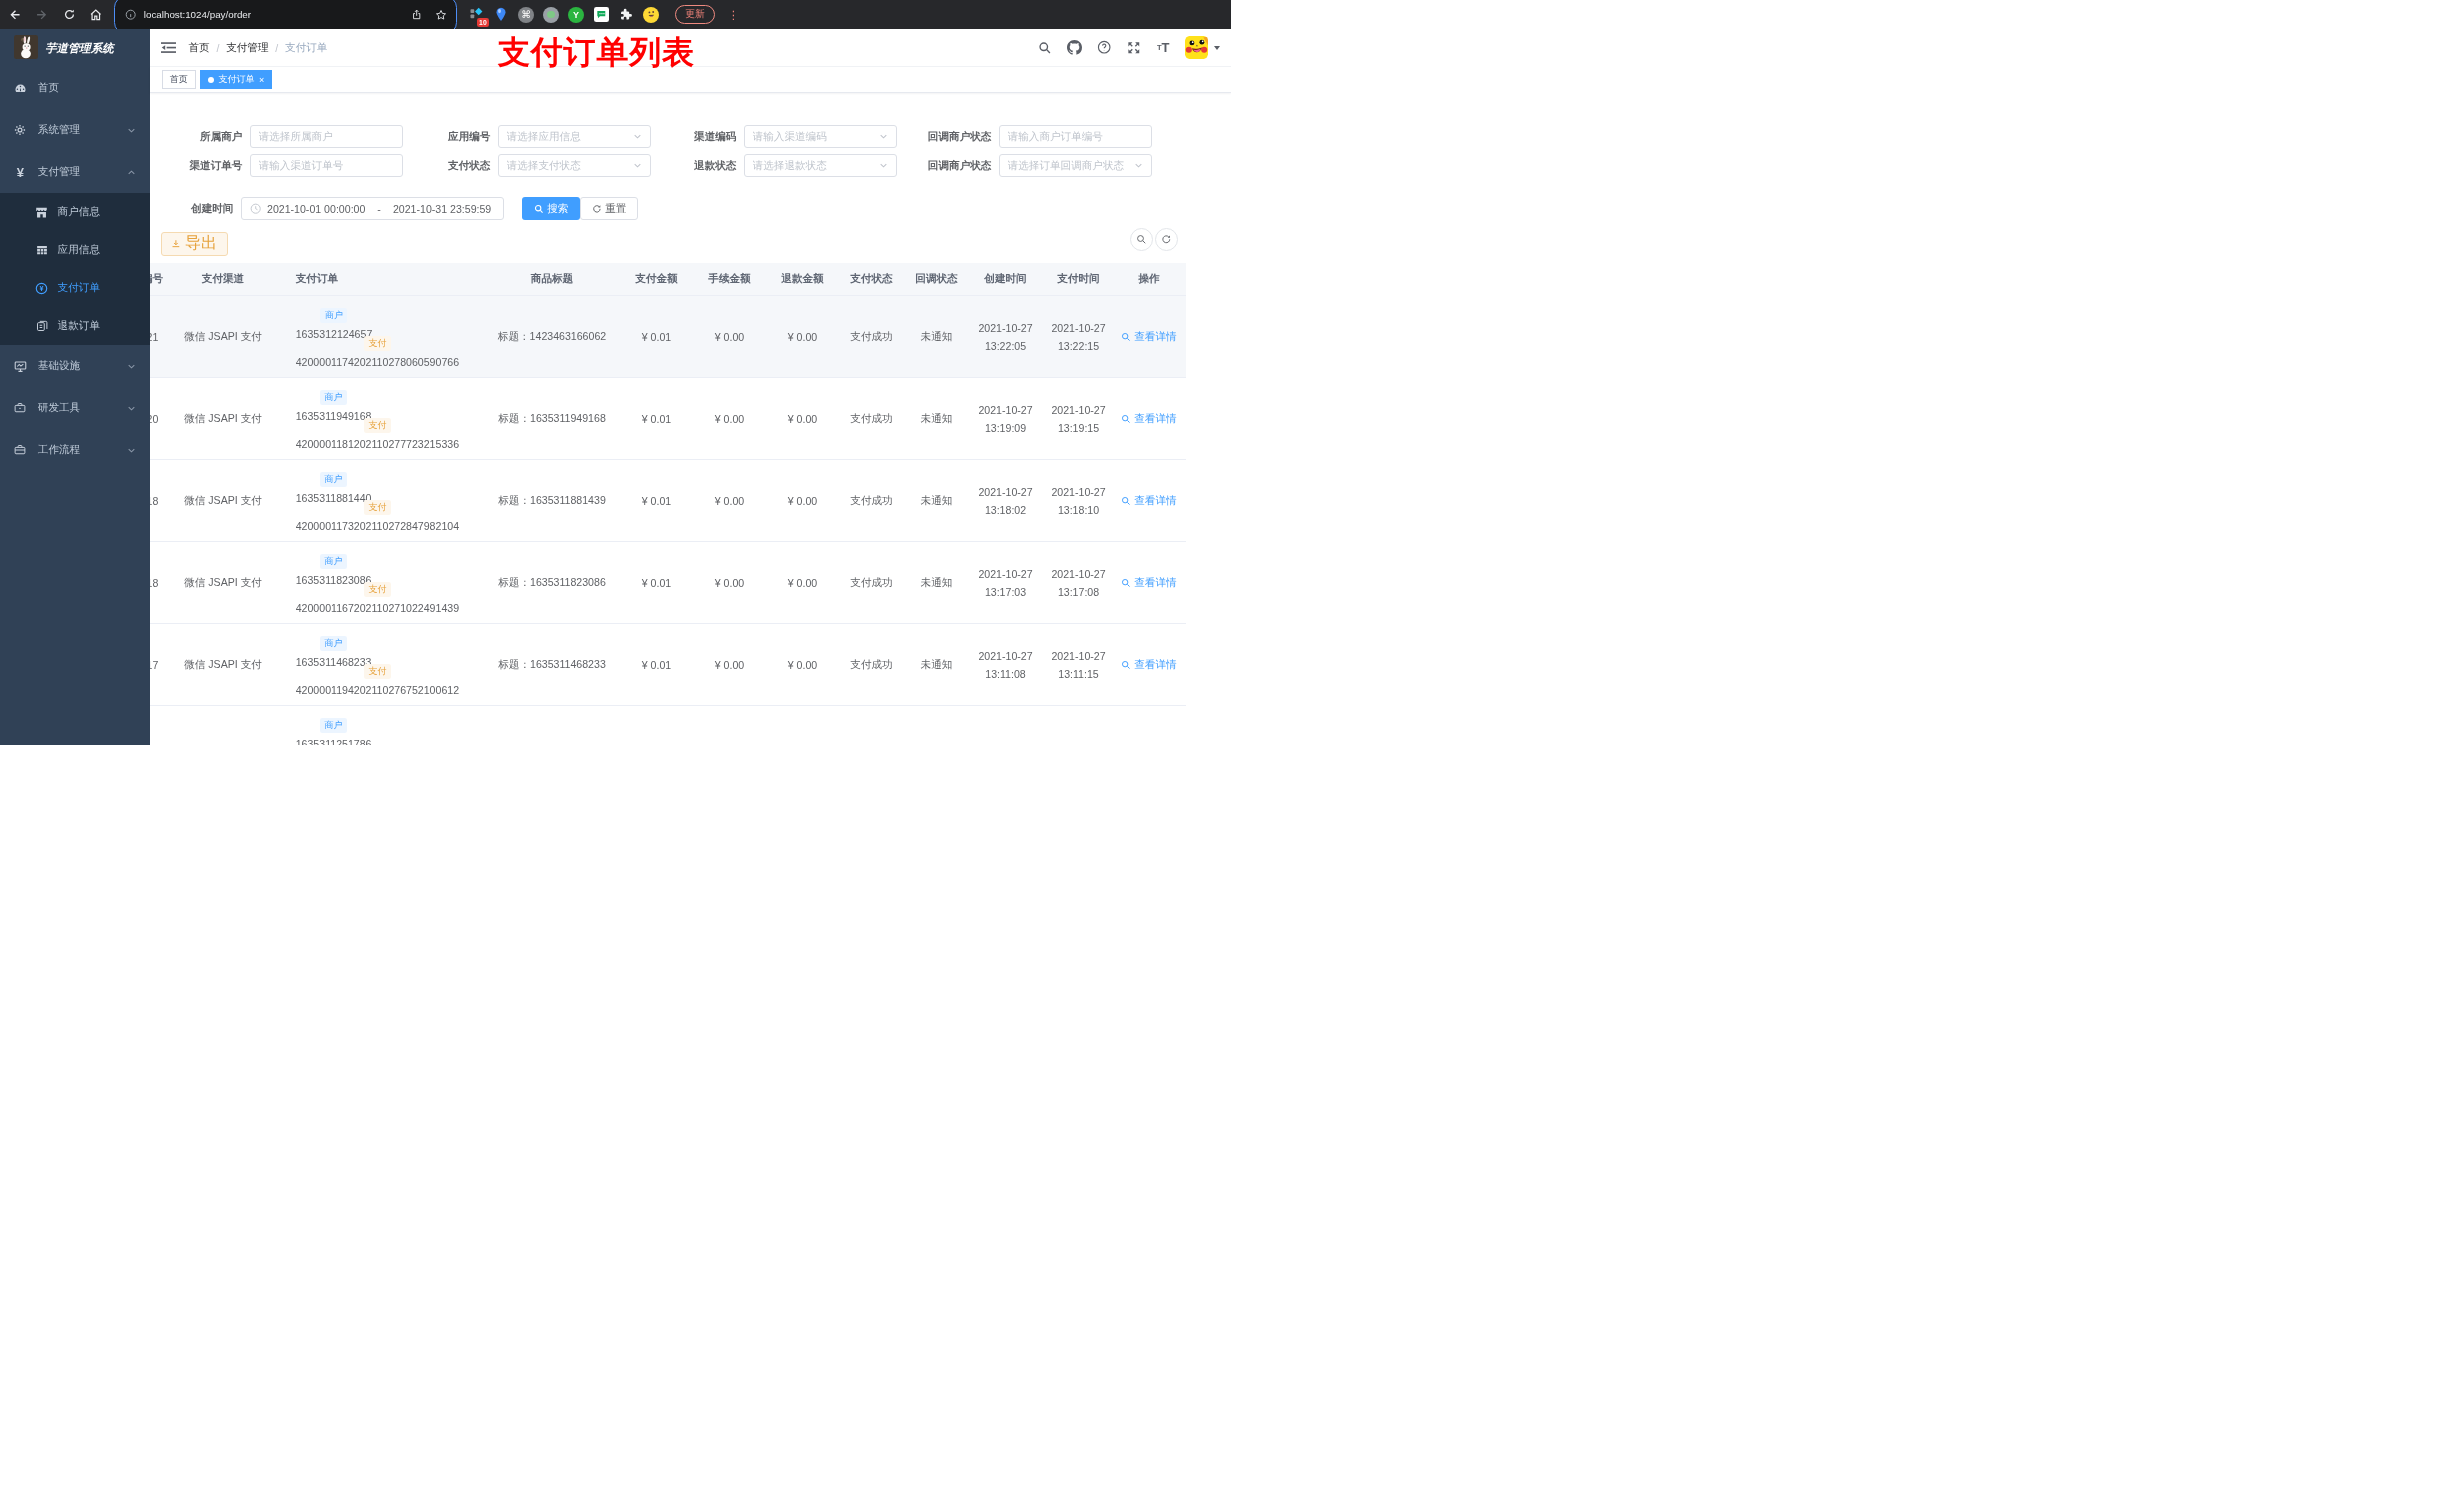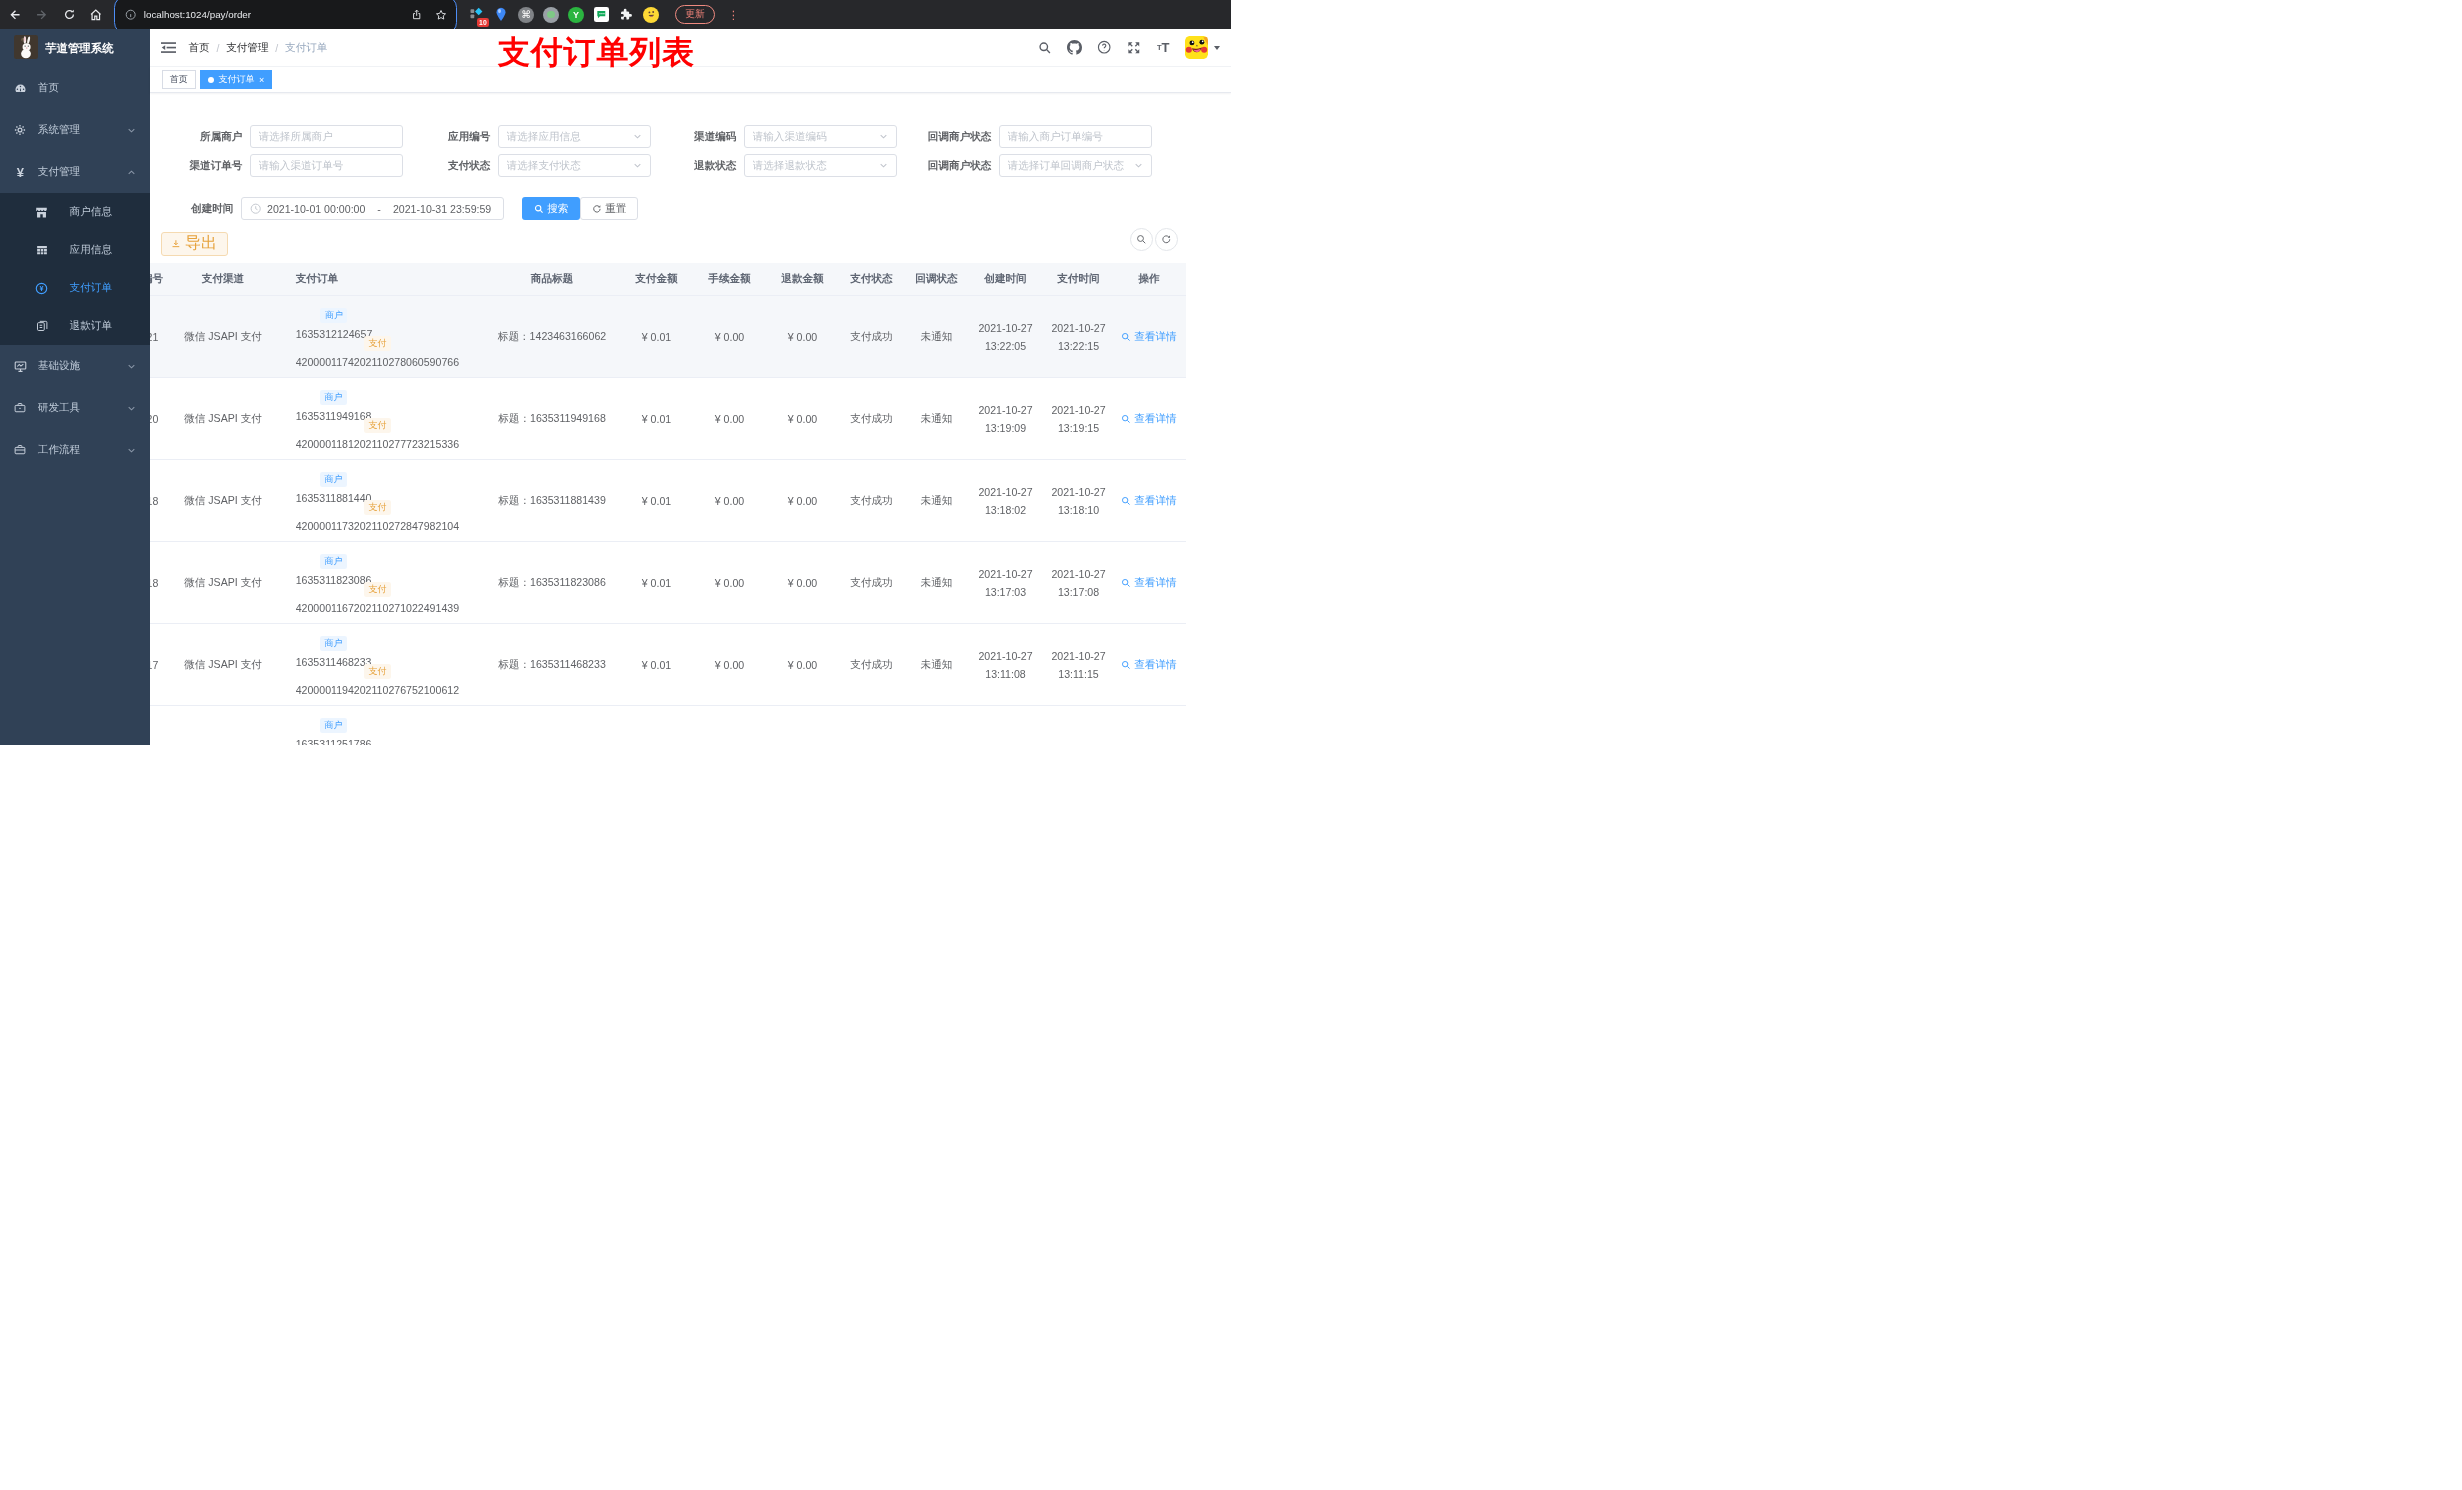--- a/index.html
+++ b/index.html
@@ -20,25 +20,25 @@
   .badge { position:absolute; right:-4.5px; bottom:-3.8px; background:#e53935; color:#fff; font-size:6.8px;
     padding:0.8px 2.3px; border-radius:2.3px; font-weight:bold; }
   .circle-ext { width:16px; height:16px; border-radius:50%; display:flex; align-items:center; justify-content:center; }
   .update-btn { margin-left:7.6px; border:0.8px solid #ef8a80; color:#f08379; background:transparent;
     border-radius:10.6px; padding:2.3px 9px; font-size:9.8px; white-space:nowrap; }
   .kebab { color:#f08379; font-size:11.4px; margin-left:4.5px; letter-spacing:0; }
 
   
   .app { display:flex; height:716px; }
   .sidebar { width:150px; flex-shrink:0; background:#304156; overflow:hidden; }
-  .logo-row { height:38px; display:flex; align-items:center; gap:7.6px; padding-left:13.6px; }
+  .logo-row { height:38px; display:flex; align-items:center; gap:7.6px; padding-left:13.6px;font-style:italic; }
   .logo-title { color:#fff; font-size:11.4px; font-weight:bold; }
   .menu-item, .sub-item { height:42px; display:flex; align-items:center; padding:0 13.6px;
     font-size:10.6px; color:#bfcbd9; cursor:pointer; }
-  .sub-item { height:38px; background:#1f2d3d; padding-left:35px;gap:12px; }
+  .sub-item { height:38px; background:#1f2d3d; padding-left:35px; }
   .mi-icon { width:13.6px; height:13.6px; margin-right:10.6px; display:flex; align-items:center;
     justify-content:center; color:#c9d1dc; font-size:12px; }
   .sub-item .mi-icon { margin-right:9px; }
   .chev { margin-left:auto; color:#8a97a8; display:flex; }
   .active { color:#409eff !important; }
   .active .mi-icon { color:#409eff; }
 
   .main { flex:1; position:relative; background:#fff; display:flex; flex-direction:column; }
 
   

